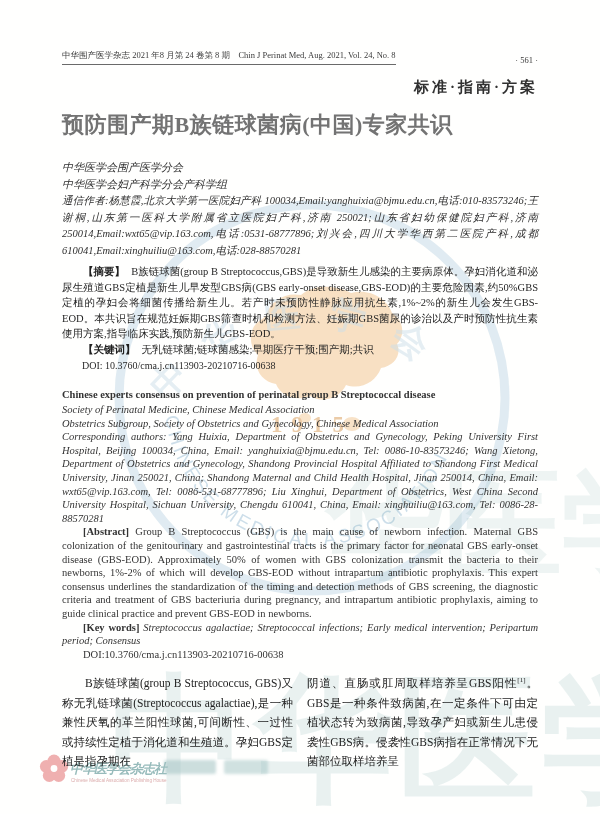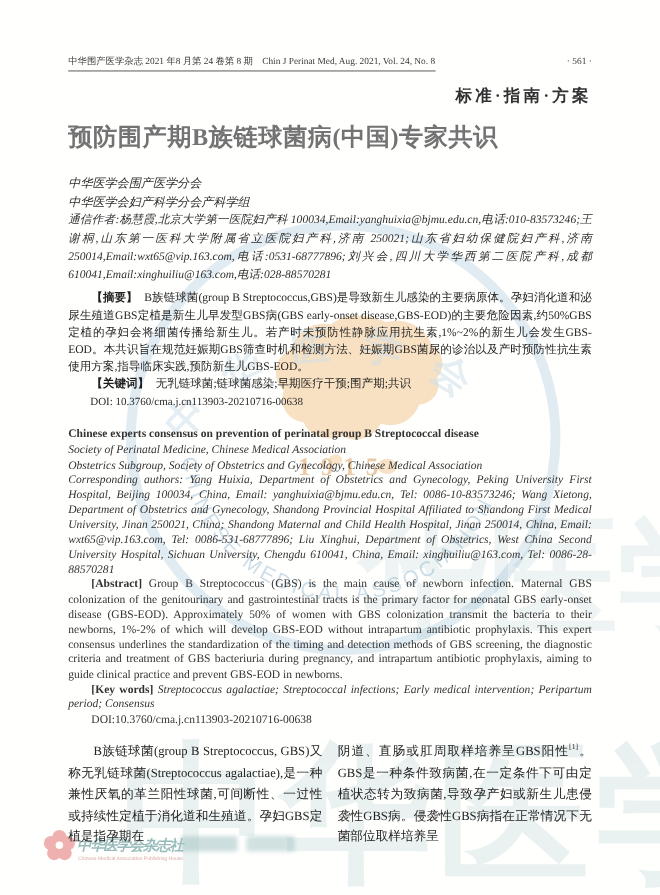--- a/index.html
+++ b/index.html
@@ -12,21 +12,21 @@
   .wm { position:absolute; left:0; top:0; z-index:1; pointer-events:none; }
   .wm-giant {
     position:absolute; z-index:1; pointer-events:none; white-space:nowrap;
     font-family:"Liberation Serif","DejaVu Serif",serif; font-weight:700; color:#5f9c9c;
   }
   .wm-giant-1 { left:110px; top:648px; font-size:138px; opacity:0.13; letter-spacing:6px; }
   .wm-giant-2 { left:326px; top:446px; font-size:118px; opacity:0.10; }
   
   .content { position:relative; z-index:2; padding:0 62px; }
   .page-header {
-    display:flex; justify-content:space-between; align-items:flex-start;
+    display:flex; justify-content:space-between; align-items:flex-end;
     padding-top:50px; font-size:8.5px; color:#3a3a3a;
   }
   .journal-cite { border-bottom:1px solid #6a6a6a; padding-bottom:2px; }
   .section-label {
     text-align:right; font-size:15px; font-weight:600; letter-spacing:3px;
     color:#313131; margin-top:13px;
   }
   .title {
     margin:13px 0 0; font-size:22px; font-weight:700; color:#737373; letter-spacing:0.5px;
   }

